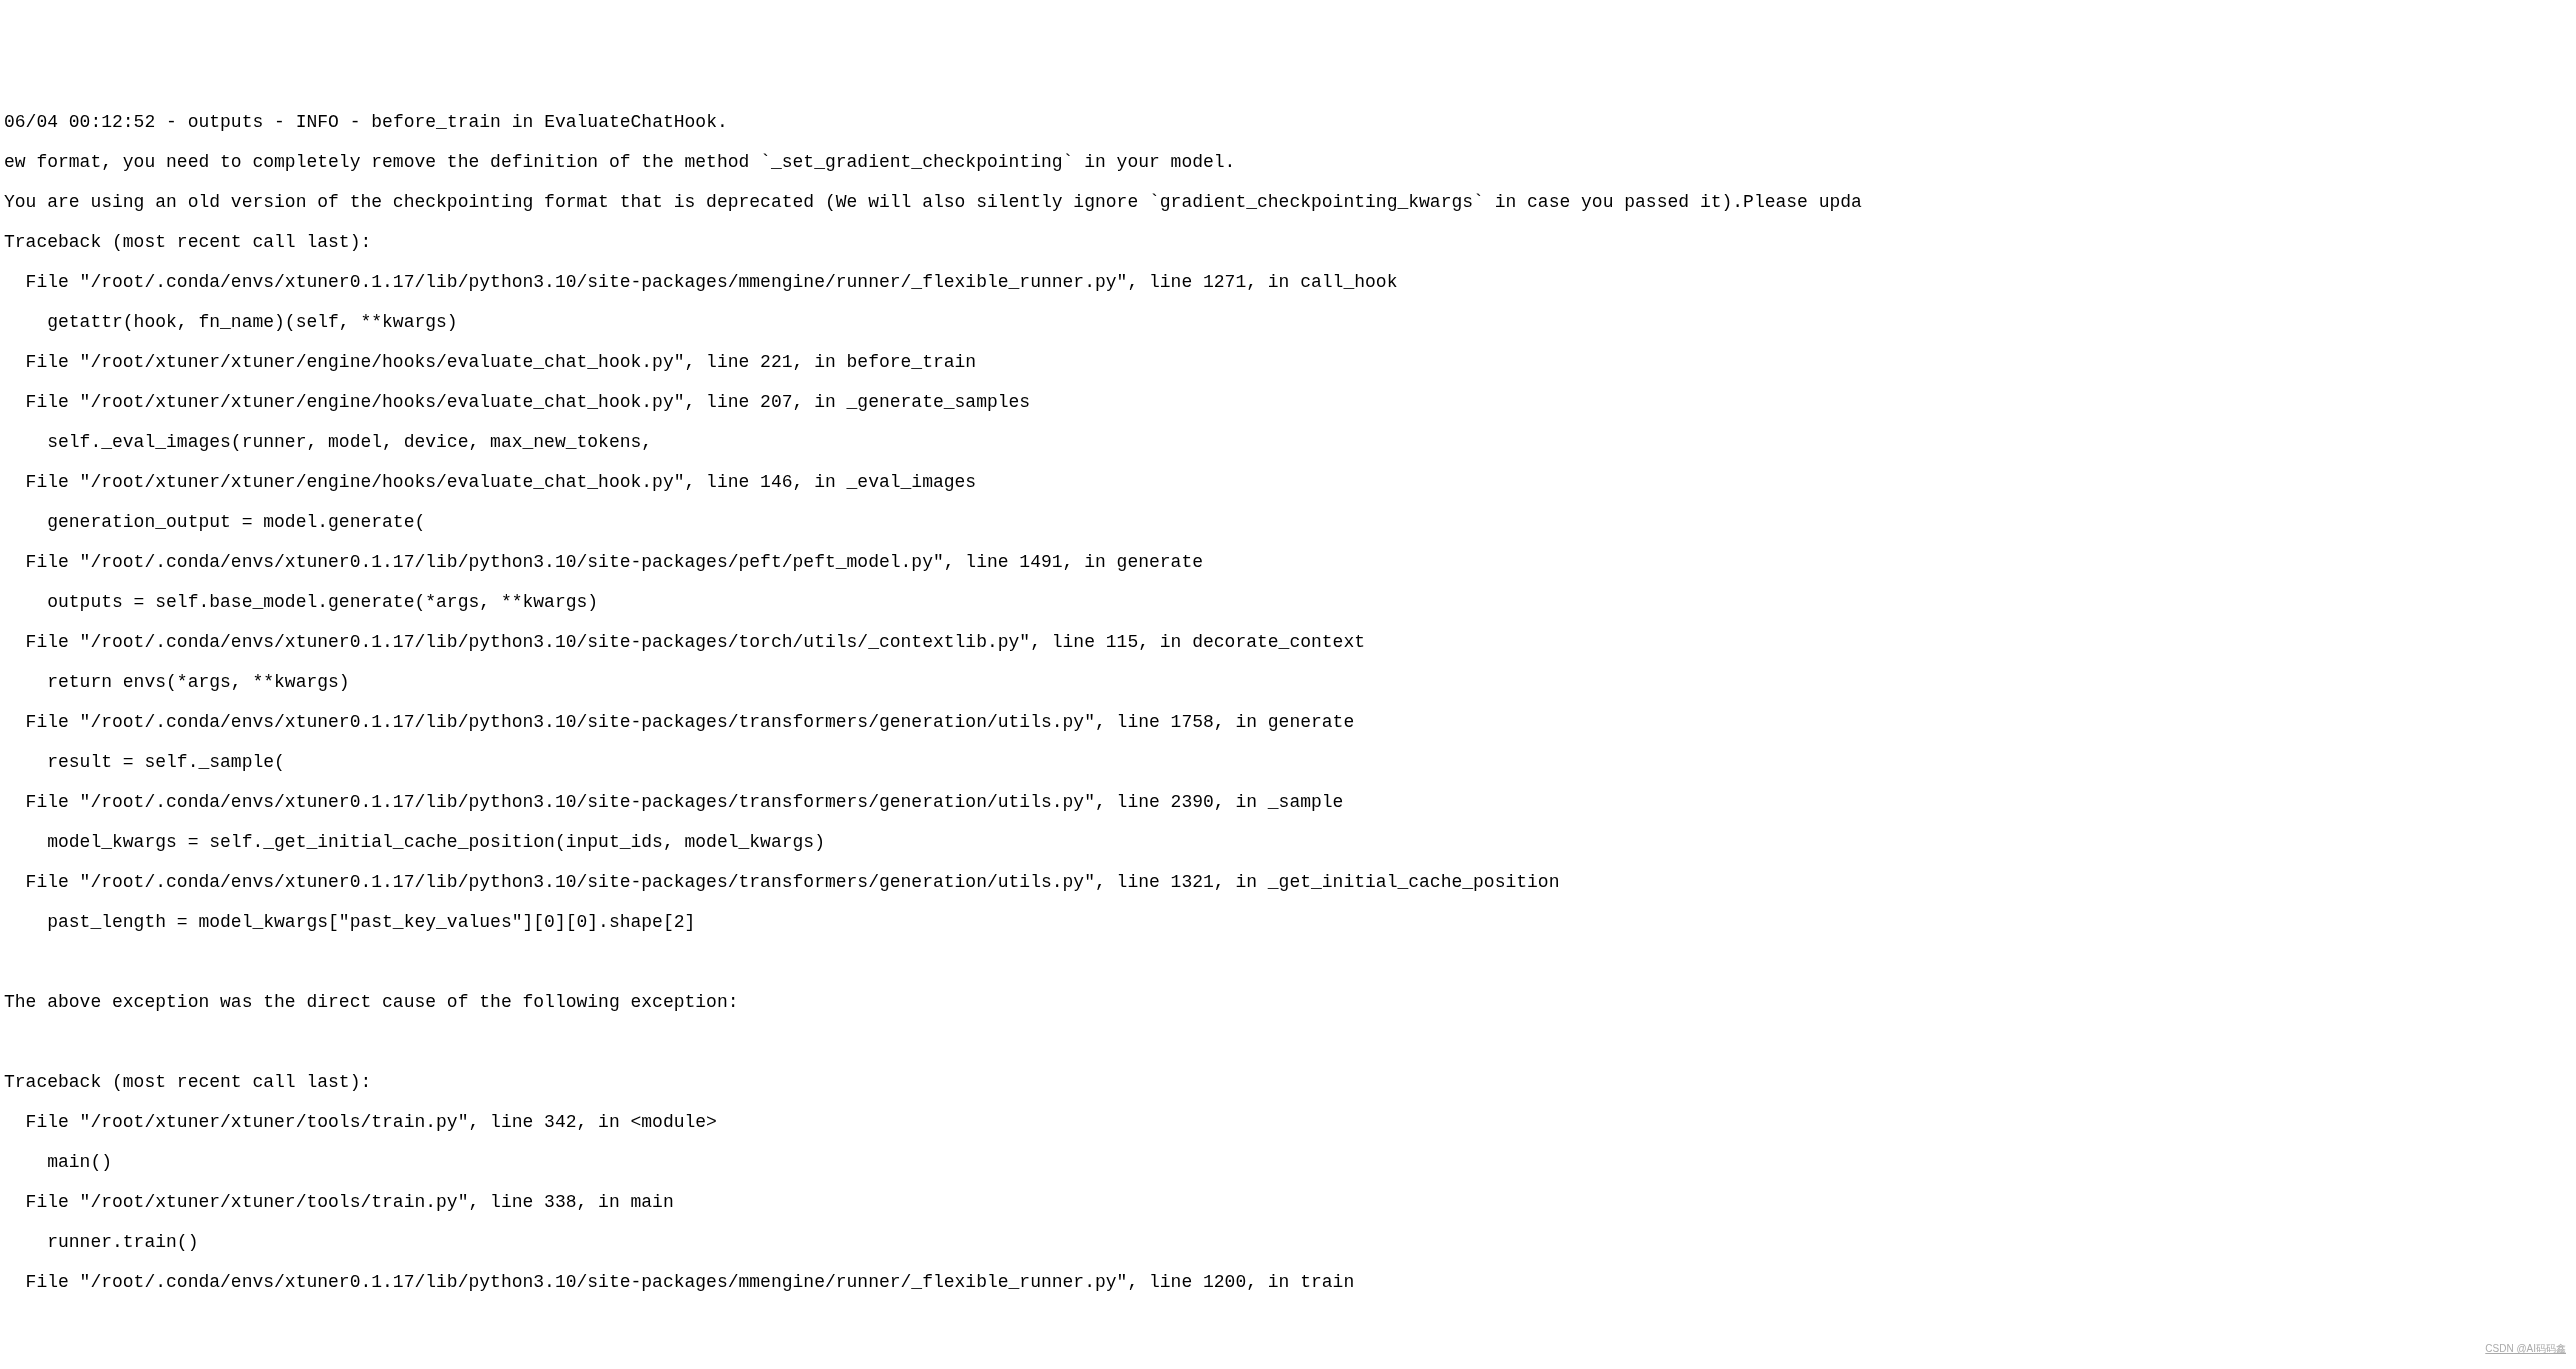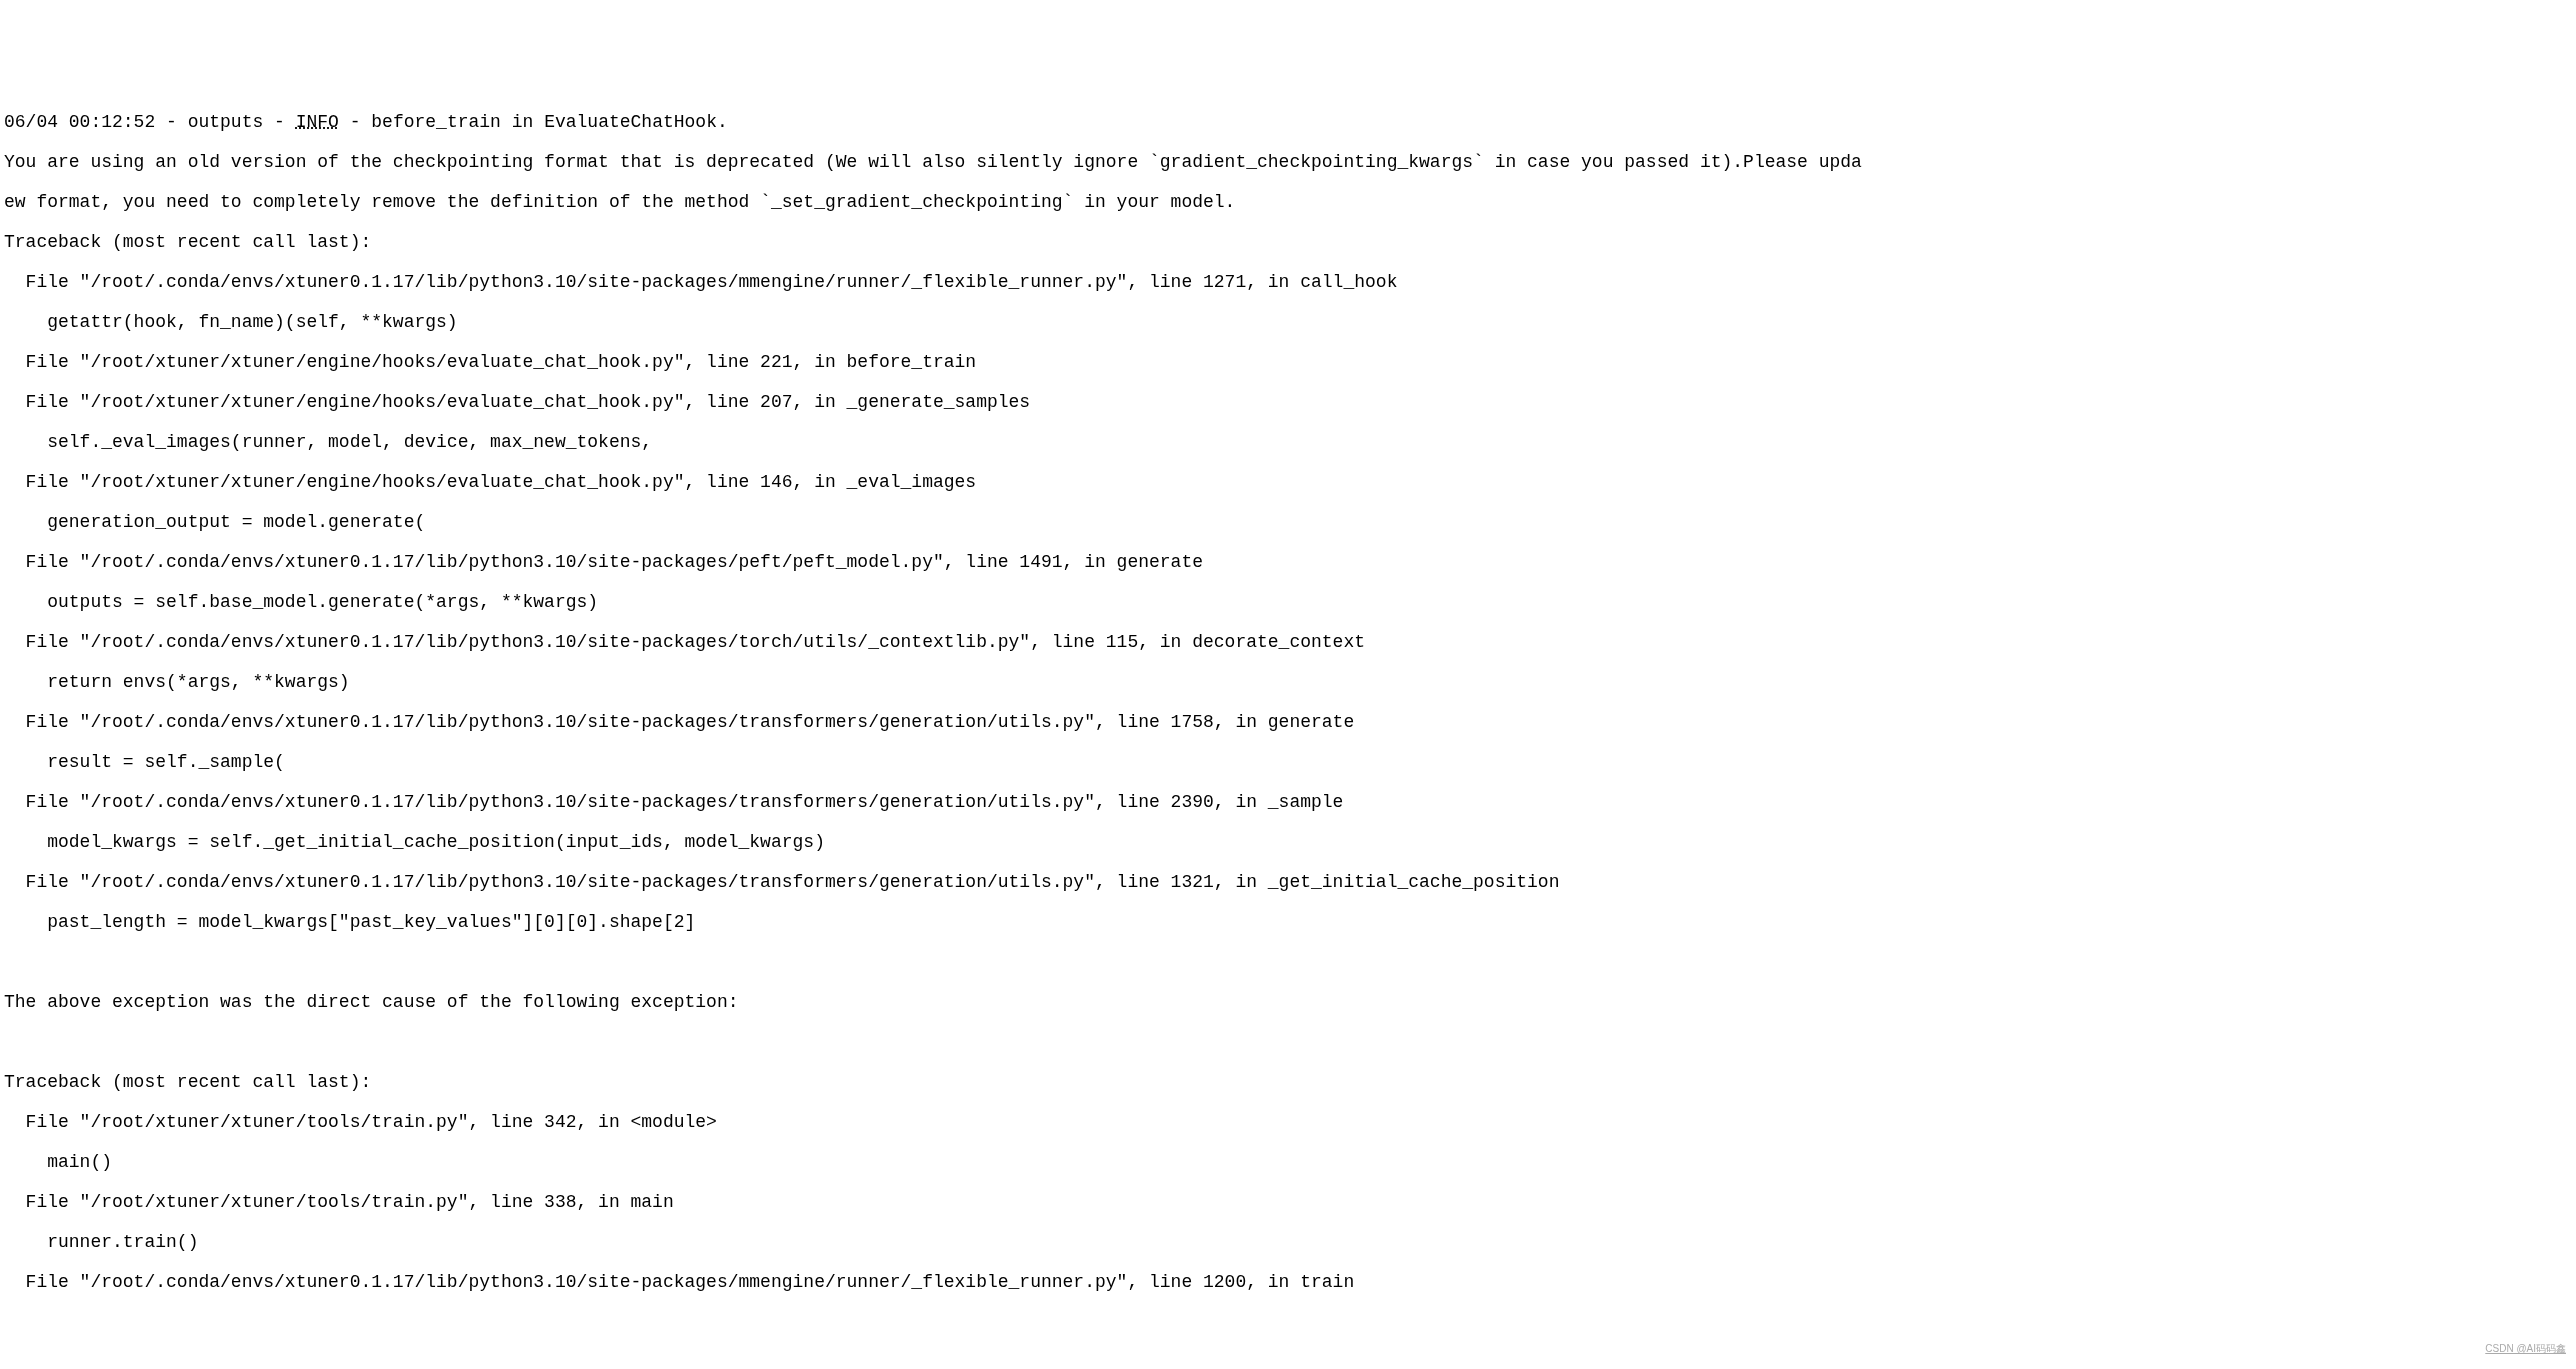--- a/index.html
+++ b/index.html
@@ -17,42 +17,41 @@
       white-space: pre;
       overflow-x: hidden;
     }
     .terminal {
       width: 100%;
     }
     .line {
       display: block;
     }
     .dotted {
-      text-decoration: underline;
       text-decoration-style: dotted;
     }
     .watermark {
       position: fixed;
       right: 10px;
       bottom: 10px;
       font-size: 10px;
       color: #aaaaaa;
       font-family: Arial, sans-serif;
       text-decoration: underline;
     }
   </style>
 </head>
 <body>
 
 
 
 <div class="terminal">
 <span class="line"><span>06/04 00:12:52</span><span> - </span><span>outputs</span><span> - </span><span class="dotted">INFO</span><span> - </span><span>before_train in EvaluateChatHook.</span></span>
+<span class="line">ew format, you need to completely remove the definition of the method `_set_gradient_checkpointing` in your model.</span>
 <span class="line">You are using an old version of the checkpointing format that is deprecated (We will also silently ignore `gradient_checkpointing_kwargs` in case you passed it).Please upda</span>
-<span class="line">ew format, you need to completely remove the definition of the method `_set_gradient_checkpointing` in your model.</span>
 <span class="line">Traceback (most recent call last):</span>
 <span class="line">  File "/root/.conda/envs/xtuner0.1.17/lib/python3.10/site-packages/mmengine/runner/_flexible_runner.py", line 1271, in call_hook</span>
 <span class="line">    getattr(hook, fn_name)(self, **kwargs)</span>
 <span class="line">  File "/root/xtuner/xtuner/engine/hooks/evaluate_chat_hook.py", line 221, in before_train</span>
 <span class="line">  File "/root/xtuner/xtuner/engine/hooks/evaluate_chat_hook.py", line 207, in _generate_samples</span>
 <span class="line">    self._eval_images(runner, model, device, max_new_tokens,</span>
 <span class="line">  File "/root/xtuner/xtuner/engine/hooks/evaluate_chat_hook.py", line 146, in _eval_images</span>
 <span class="line">    generation_output = model.generate(</span>
 <span class="line">  File "/root/.conda/envs/xtuner0.1.17/lib/python3.10/site-packages/peft/peft_model.py", line 1491, in generate</span>
 <span class="line">    outputs = self.base_model.generate(*args, **kwargs)</span>

